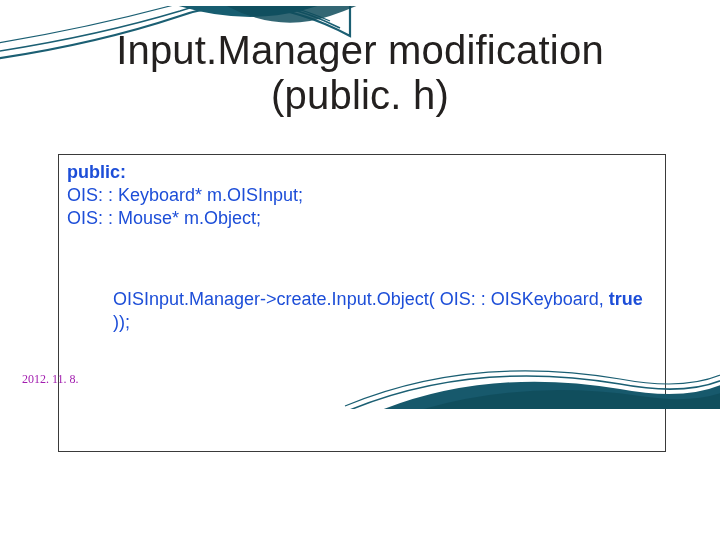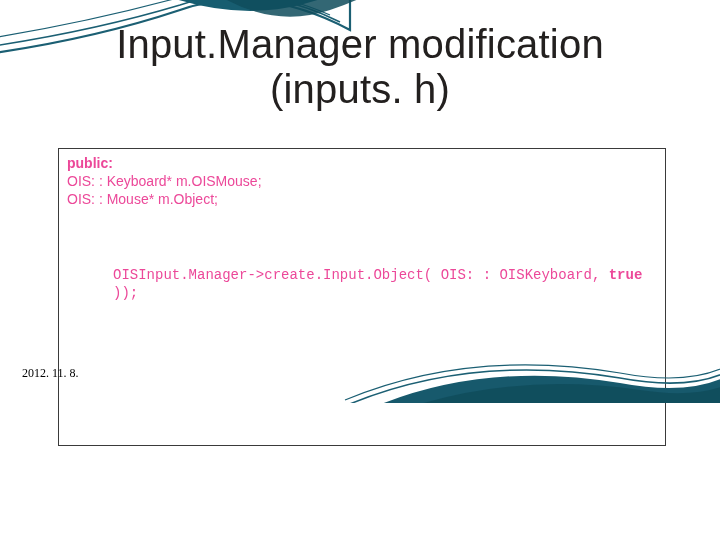--- a/index.html
+++ b/index.html
@@ -2,20 +2,21 @@
 <html><head>
 <meta charset="utf-8">
 <style>
   * { margin: 0; padding: 0; box-sizing: border-box; }
   html, body { width: 720px; height: 540px; overflow: hidden; font-family: Arial, sans-serif; }
   .slide {
     position: relative;
     width: 720px;
     height: 403px;
     background: #ffffff;
+    margin-top: 6px;
   }
   .deco-top {
     position: absolute;
     top: 0; left: 0;
     width: 720px; height: 60px;
     pointer-events: none;
   }
   .deco-bottom {
     position: absolute;
     bottom: 0; right: 0;
@@ -37,58 +38,58 @@
   .code-box {
     position: absolute;
     top: 148px;
     left: 58px;
     width: 608px;
     height: 298px;
     border: 1px solid #3a3a3a;
     background: #ffffff;
     padding: 6px 8px;
     font-family: Arial, sans-serif;
-    font-size: 14px;
+    font-size: 18px;
     line-height: 1.28;
-    color: #ec4899;
+    color: #1d4ed8;
     font-weight: bold;
   }
   .code-box .nb { font-weight: normal; }
   .code-box .gap { height: 58px; }
-  .code-box .indent { padding-left: 46px; font-family: Liberation Mono, monospace; }
+  .code-box .indent { padding-left: 46px; }
   .date {
     position: absolute;
     left: 22px;
     bottom: 22px;
     font-size: 12px;
-    color: #000000;
+    color: #a21caf;
     font-family: Georgia, 'Times New Roman', serif;
   }
 </style>
 </head>
 <body>
 
 <div class="slide">
 
   <svg class="deco-top" viewBox="0 0 720 60" preserveAspectRatio="none">
     <path d="M -20 55 Q 90 40 180 10 Q 260 -18 350 30 L 350 -10 L -20 -10 Z" fill="none" stroke="#1b5f73" stroke-width="2.2"></path>
     <path d="M -20 48 Q 90 32 180 5 Q 255 -20 340 22" fill="none" stroke="#1b5f73" stroke-width="1.6"></path>
     <path d="M -20 40 Q 80 24 170 0 Q 245 -22 330 15" fill="none" stroke="#1b5f73" stroke-width="1.2"></path>
     <path d="M 150 -10 Q 230 22 300 5 Q 340 -6 360 -15 L 360 -30 L 150 -30 Z" fill="#175d70"></path>
     <path d="M 210 -10 Q 270 30 330 10 Q 360 0 380 -12 L 380 -30 L 210 -30 Z" fill="#0f4c5c" opacity="0.85"></path>
   </svg>
 
   <div class="title">
     <span>Input.Manager modification</span><br>
-    <span>(inputs. h)</span>
+    <span>(public. h)</span>
   </div>
 
   <div class="code-box">
     <div>public:</div>
-    <div><span class="nb">OIS: : Keyboard* m.OISMouse;</span></div>
+    <div><span class="nb">OIS: : Keyboard* m.OISInput;</span></div>
     <div><span class="nb">OIS: : Mouse* m.Object;</span></div>
     <div class="gap"></div>
     <div class="indent"><span class="nb">OISInput.Manager-&gt;create.Input.Object( OIS: : OISKeyboard, </span><span>true</span><span class="nb"> ));</span></div>
   </div>
 
   <div class="date">2012. 11. 8.</div>
 
   <svg class="deco-bottom" viewBox="0 0 720 55" preserveAspectRatio="none">
     <path d="M 350 70 Q 470 10 620 35 Q 700 50 740 20 L 740 70 Z" fill="#17596c"></path>
     <path d="M 380 70 Q 500 22 640 42 Q 705 52 740 30 L 740 70 Z" fill="#0f4c5c" opacity="0.9"></path>

